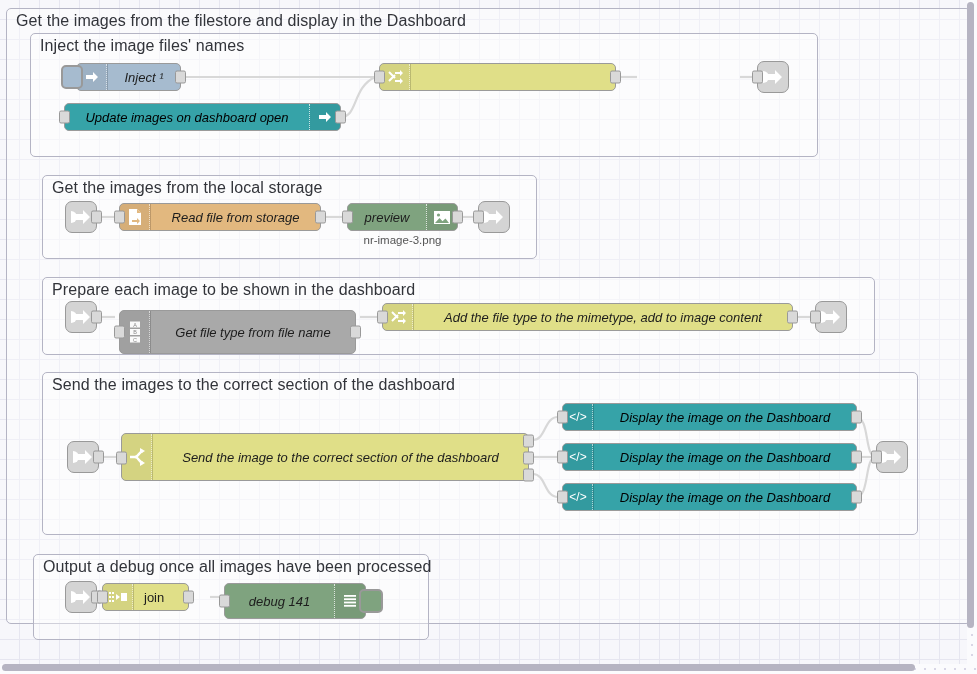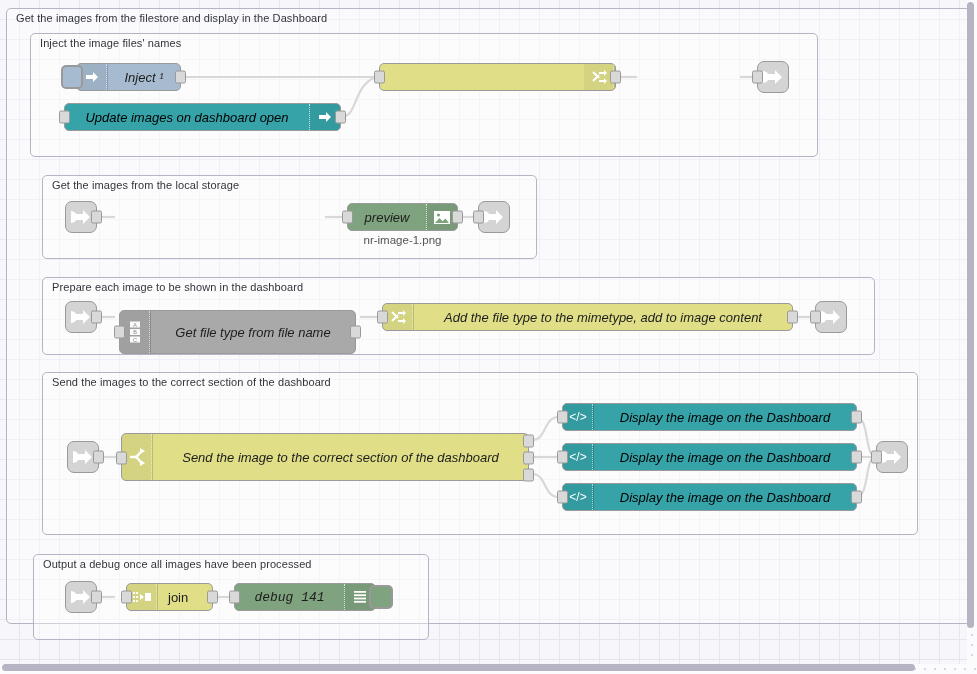--- a/index.html
+++ b/index.html
@@ -33,34 +33,34 @@
   #sbar-h{left:2px;bottom:3px;width:913px;height:7px;}
 
   
   .group{
     position:absolute;box-sizing:border-box;
     border:1px solid #b4b4c4;border-radius:5px;
     background:rgba(255,255,255,0.38);
   }
   .group-label{
     position:absolute;top:3px;left:9px;
-    font-size:11px;color:#32343a;white-space:nowrap;
+    font-size:16px;color:#32343a;white-space:nowrap;
     letter-spacing:0.1px;
   }
 
   
   .node{
     position:absolute;box-sizing:border-box;
     border:1px solid #9a9a9a;border-radius:5px;
     display:flex;align-items:center;
     overflow:visible;
   }
   .node .body{
     display:flex;align-items:center;width:100%;height:100%;
-    border-radius:4px;overflow:hidden;justify-content:flex-end;
+    border-radius:4px;overflow:hidden;
   }
   .icon-box{
     width:30px;height:100%;flex:0 0 30px;
     display:flex;align-items:center;justify-content:center;
     background:rgba(0,0,0,0.05);
     border-right:1px solid rgba(0,0,0,0.12);
     position:relative;
   }
   .icon-box.right{
     border-right:none;border-left:1px dotted rgba(255,255,255,0.75);
@@ -245,36 +245,50 @@
   </div>
 
   <div class="linknode" style="left:65px;top:201px;">
     <svg class="gi" width="22" height="20" viewBox="0 0 22 20">
       <path d="M1 4 A6 6 0 0 1 1 16 Z" fill="#fff"></path>
       <path d="M5 7 h8 V3 l7 7 -7 7 V13 H5 Z" fill="#fff"></path>
     </svg>
     <span class="port out"></span>
   </div>
 
+  <div class="node c-orange" style="left:119px;top:203px;width:202px;height:28px;">
+    <div class="body">
+      <div class="icon-box">
+        <svg class="gi" width="16" height="18" viewBox="0 0 16 18">
+          <path d="M2 1 h8 l4 4 v12 h-12 z" fill="#fff"></path>
+          <path d="M10 1 v4 h4 z" fill="#e2b87f"></path>
+          <path d="M5 12 h5 v-2 l3 3 -3 3 v-2 h-5 z" fill="#e2b87f"></path>
+        </svg>
+      </div>
+      <div class="label">Read file from storage</div>
+    </div>
+    <span class="port in"></span>
+    <span class="port out"></span>
+  </div>
 
   <div class="node c-green" style="left:347px;top:203px;width:111px;height:28px;">
     <div class="body">
       <div class="label">preview</div>
       <div class="icon-box right">
         <svg class="gi" width="18" height="15" viewBox="0 0 18 15">
           <rect x="1" y="1" width="16" height="13" fill="#fff"></rect>
           <circle cx="5.5" cy="5" r="1.6" fill="#7fa37f"></circle>
           <path d="M2 13 l4.5-5 3 3.2 3-2.6 3.5 4.4 z" fill="#7fa37f"></path>
         </svg>
       </div>
     </div>
     <span class="port in"></span>
     <span class="port out"></span>
   </div>
-  <div class="sublabel" style="left:347px;top:234px;width:111px;">nr-image-1.png</div>
+  <div class="sublabel" style="left:347px;top:234px;width:111px;">nr-image-3.png</div>
 
   <div class="linknode" style="left:478px;top:201px;">
     <svg class="gi" width="22" height="20" viewBox="0 0 22 20">
       <path d="M1 4 A6 6 0 0 1 1 16 Z" fill="#fff"></path>
       <path d="M5 7 h8 V3 l7 7 -7 7 V13 H5 Z" fill="#fff"></path>
     </svg>
     <span class="port in"></span>
   </div>
 
   <div class="linknode" style="left:65px;top:301px;">
@@ -401,21 +415,21 @@
   </div>
 
   <div class="linknode" style="left:65px;top:581px;">
     <svg class="gi" width="22" height="20" viewBox="0 0 22 20">
       <path d="M1 4 A6 6 0 0 1 1 16 Z" fill="#fff"></path>
       <path d="M5 7 h8 V3 l7 7 -7 7 V13 H5 Z" fill="#fff"></path>
     </svg>
     <span class="port out"></span>
   </div>
 
-  <div class="node c-yellow" style="left:126px;top:583px;width:87px;height:28px;">
+  <div class="node c-yellow" style="left:102px;top:583px;width:87px;height:28px;">
     <div class="body">
       <div class="icon-box">
         <svg class="gi" width="18" height="14" viewBox="0 0 18 14">
           <g fill="#fff">
             <rect x="0" y="2" width="2" height="2"></rect>
               <rect x="3" y="2" width="2" height="2"></rect>
             <rect x="0" y="6" width="2" height="2"></rect>
               <rect x="3" y="6" width="2" height="2"></rect>
             <rect x="0" y="10" width="2" height="2"></rect>
               <rect x="3" y="10" width="2" height="2"></rect>
@@ -423,21 +437,21 @@
           <path d="M7 4 l4 3 -4 3 z" fill="#fff"></path>
           <rect x="12" y="3" width="6" height="8" fill="#fff"></rect>
         </svg>
       </div>
       <div class="label plain left">join</div>
     </div>
     <span class="port in"></span>
     <span class="port out"></span>
   </div>
 
-  <div class="node c-green" style="left:234px;top:583px;width:142px;height:28px;font-family:Liberation Mono, monospace;">
+  <div class="node c-green" style="left:224px;top:583px;width:142px;height:36px;">
     <div class="body">
       <div class="label">debug 141</div>
       <div class="icon-box right">
         <svg class="gi" width="16" height="16" viewBox="0 0 16 16">
           <g fill="#fff">
             <rect x="2" y="2" width="12" height="1.8"></rect>
             <rect x="2" y="5.3" width="12" height="1.8"></rect>
             <rect x="2" y="8.6" width="12" height="1.8"></rect>
             <rect x="2" y="11.9" width="12" height="1.8"></rect>
           </g>

